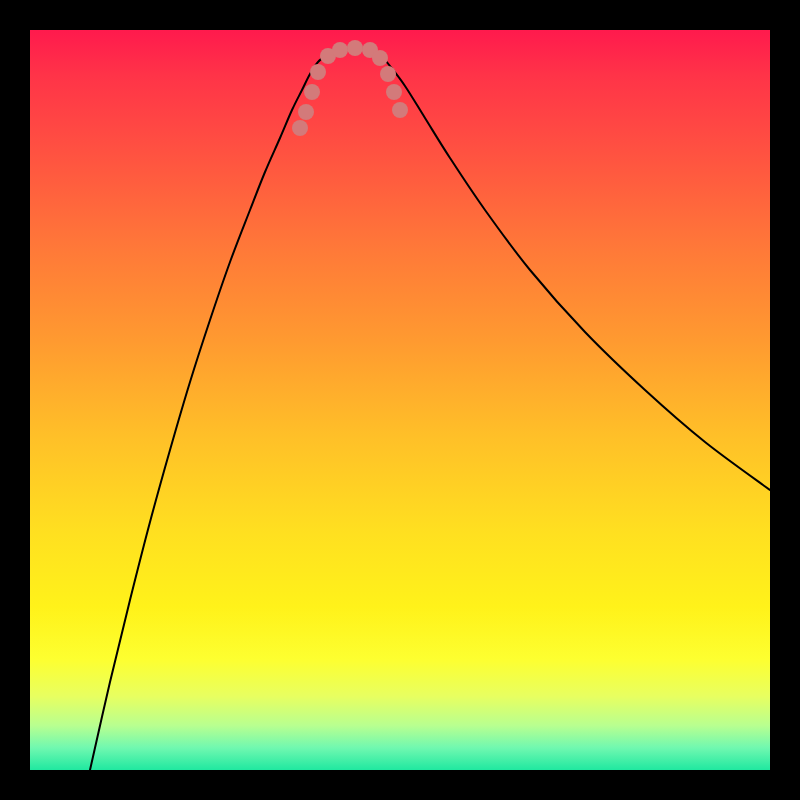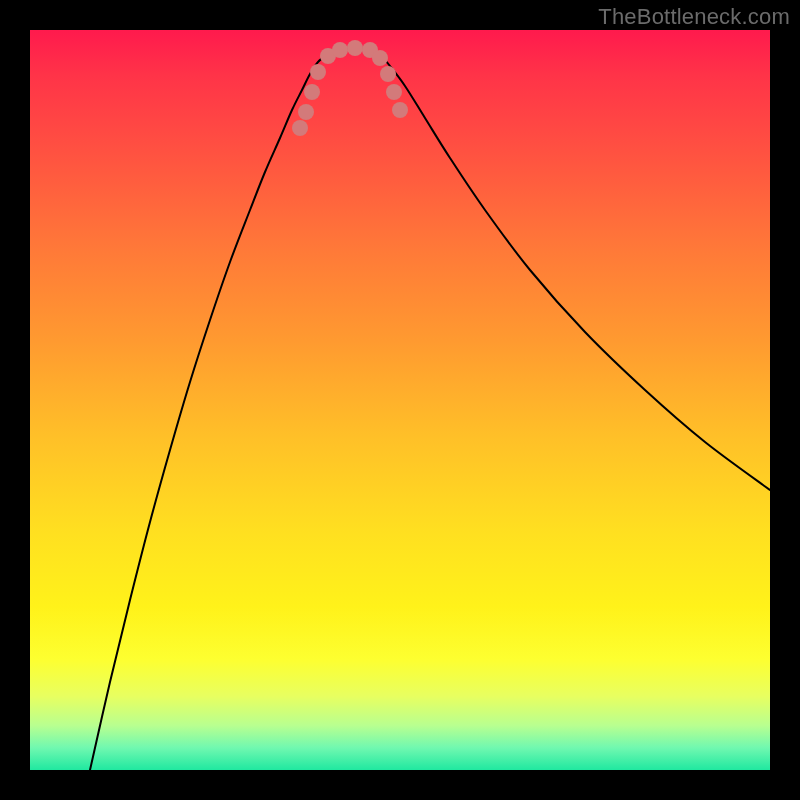--- a/index.html
+++ b/index.html
@@ -56,21 +56,20 @@
     left: 0;
     top: 0;
     width: 740px;
     height: 740px;
   }
 </style>
 </head>
 <body>
 
 <div class="frame">
-  <div class="watermark">TheBottleneck.com</div>
   <div class="plot">
     <svg class="curve" viewBox="0 0 740 740">
       <g id="curve-group">
           <path d="M 60 740 C 63.333333333333336 725.3333333333334 73.33333333333333 680.3333333333334 80 652 C 86.66666666666667 623.6666666666666 93.33333333333333 596.6666666666666 100 570 C 106.66666666666667 543.3333333333334 113.33333333333333 517 120 492 C 126.66666666666667 467 133.33333333333334 443.3333333333333 140 420 C 146.66666666666666 396.6666666666667 153.33333333333334 373.6666666666667 160 352 C 166.66666666666666 330.3333333333333 173.33333333333334 310 180 290 C 186.66666666666666 270 193.33333333333334 250.33333333333334 200 232 C 206.66666666666666 213.66666666666666 214.16666666666666 195 220 180 C 225.83333333333334 165 230 154 235 142 C 240 130 245.5 118.33333333333333 250 108 C 254.5 97.66666666666667 258.3333333333333 88 262 80 C 265.6666666666667 72 269 66 272 60 C 275 54 277.3333333333333 48.666666666666664 280 44 C 282.6666666666667 39.333333333333336 285 35.333333333333336 288 32 C 291 28.666666666666668 296.3333333333333 25.333333333333332 298 24 C 299.6666666666667 22.666666666666668 296 24.666666666666668 298 24 C 300 23.333333333333332 305.5 21 310 20 C 314.5 19 320 18 325 18 C 330 18 335.8333333333333 19 340 20 C 344.1666666666667 21 348.3333333333333 23.333333333333332 350 24 C 351.6666666666667 24.666666666666668 348.3333333333333 22 350 24 C 351.6666666666667 26 355.8333333333333 30.666666666666668 360 36 C 364.1666666666667 41.333333333333336 369.1666666666667 47.333333333333336 375 56 C 380.8333333333333 64.66666666666667 387.5 76 395 88 C 402.5 100 410 112.66666666666667 420 128 C 430 143.33333333333334 441.6666666666667 161.33333333333334 455 180 C 468.3333333333333 198.66666666666666 483.3333333333333 219.66666666666666 500 240 C 516.6666666666666 260.3333333333333 535.8333333333334 282 555 302 C 574.1666666666666 322 595 341.6666666666667 615 360 C 635 378.3333333333333 654.1666666666666 395.3333333333333 675 412 C 695.8333333333334 428.6666666666667 729.1666666666666 452 740 460" fill="none" stroke="#000" stroke-width="2" stroke-linecap="round"></path>
         </g>
       <g id="marker-group">
           <circle cx="270" cy="98" r="8" fill="#d37a7a"></circle>
           <circle cx="276" cy="82" r="8" fill="#d37a7a"></circle>
           <circle cx="282" cy="62" r="8" fill="#d37a7a"></circle>
           <circle cx="288" cy="42" r="8" fill="#d37a7a"></circle>

